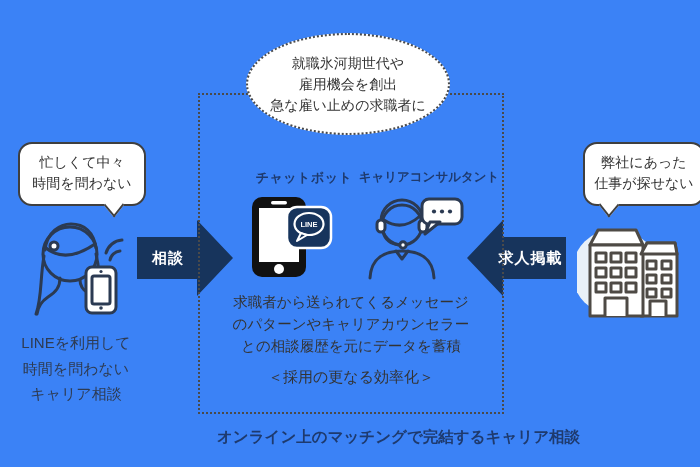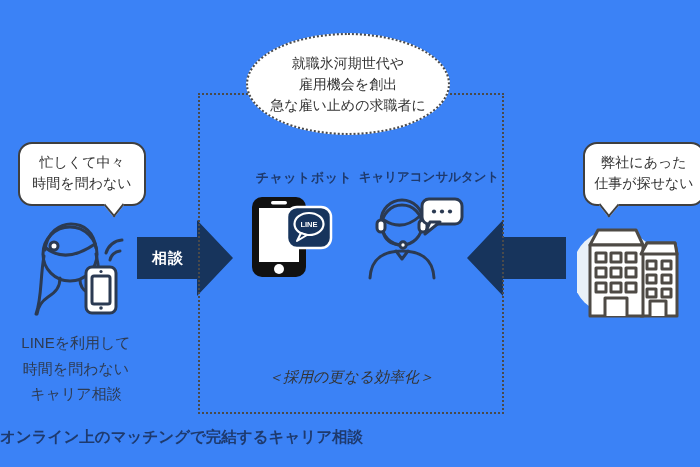--- a/index.html
+++ b/index.html
@@ -70,25 +70,25 @@
   }
   .label-chatbot{left:248px;width:112px;}
   .label-consultant{left:358px;width:142px;font-size:12.5px;letter-spacing:0;}
 
   .center-par{
     position:absolute;left:202px;top:291px;width:298px;z-index:3;
     font-size:14.5px;line-height:1.52;color:var(--ink);text-align:center;
   }
   .highlight{
     position:absolute;left:202px;top:368px;width:298px;z-index:3;
-    font-size:15px;color:var(--ink);text-align:center;font-style:italic;
+    font-size:15px;color:var(--ink);text-align:center;
   }
   .footer-caption{
-    position:absolute;left:0;top:427px;width:560px;text-align:left;
-    font-size:15.5px;font-weight:bold;color:var(--label-blue);z-index:1;
+    position:absolute;left:0;top:427px;width:560px;text-align:right;
+    font-size:15.5px;font-weight:bold;color:var(--label-blue);z-index:1;padding-left:20px;
   }
   .line-logo-text{font-family:"Liberation Sans","DejaVu Sans",sans-serif;font-weight:bold;}
 </style>
 </head>
 <body>
 
 <div class="canvas">
 
   <div class="dotted-box"></div>
 
@@ -158,26 +158,32 @@
     <circle class="fill-white-art" cx="45" cy="51" r="3.2"></circle>
     <path class="stroke-art" d="M12,84 C13,64 27,57 44,57 C61,57 75,64 76,84"></path>
     <path class="stroke-art" d="M38,57 L44,65 L50,57"></path>
     <rect class="fill-white-art" x="64" y="5" width="40" height="25" rx="7"></rect>
     <path class="fill-white-art" d="M72,28 L67,40 L82,28 Z"></path>
     <circle cx="76" cy="17.5" r="2.1" fill="#2b3a52"></circle>
     <circle cx="84" cy="17.5" r="2.1" fill="#2b3a52"></circle>
     <circle cx="92" cy="17.5" r="2.1" fill="#2b3a52"></circle>
   </svg>
 
+  <div class="center-par">
+    <div>求職者から送られてくるメッセージ</div>
+    <div>のパターンやキャリアカウンセラー</div>
+    <div>との相談履歴を元にデータを蓄積</div>
+  </div>
   <div class="highlight">＜採用の更なる効率化＞</div>
 
   <div class="arrow-wrap arrow-right">
     <svg width="99" height="76" viewBox="0 0 99 76">
       <polygon points="99,17 36,17 36,0 0,38 36,76 36,59 99,59" fill="var(--navy)"></polygon>
     </svg>
+    <div class="arrow-label arrow-label-right">求人掲載</div>
   </div>
 
   <div class="speech speech-right">
     <div>弊社にあった</div>
     <div>仕事が探せない</div>
     <div class="tail tail-right"></div>
   </div>
 
   <svg class="icon-abs" style="left:577px;top:222px;" width="108" height="98" viewBox="0 0 108 98">
     <circle cx="38" cy="50" r="43" fill="var(--lightblue)"></circle>

